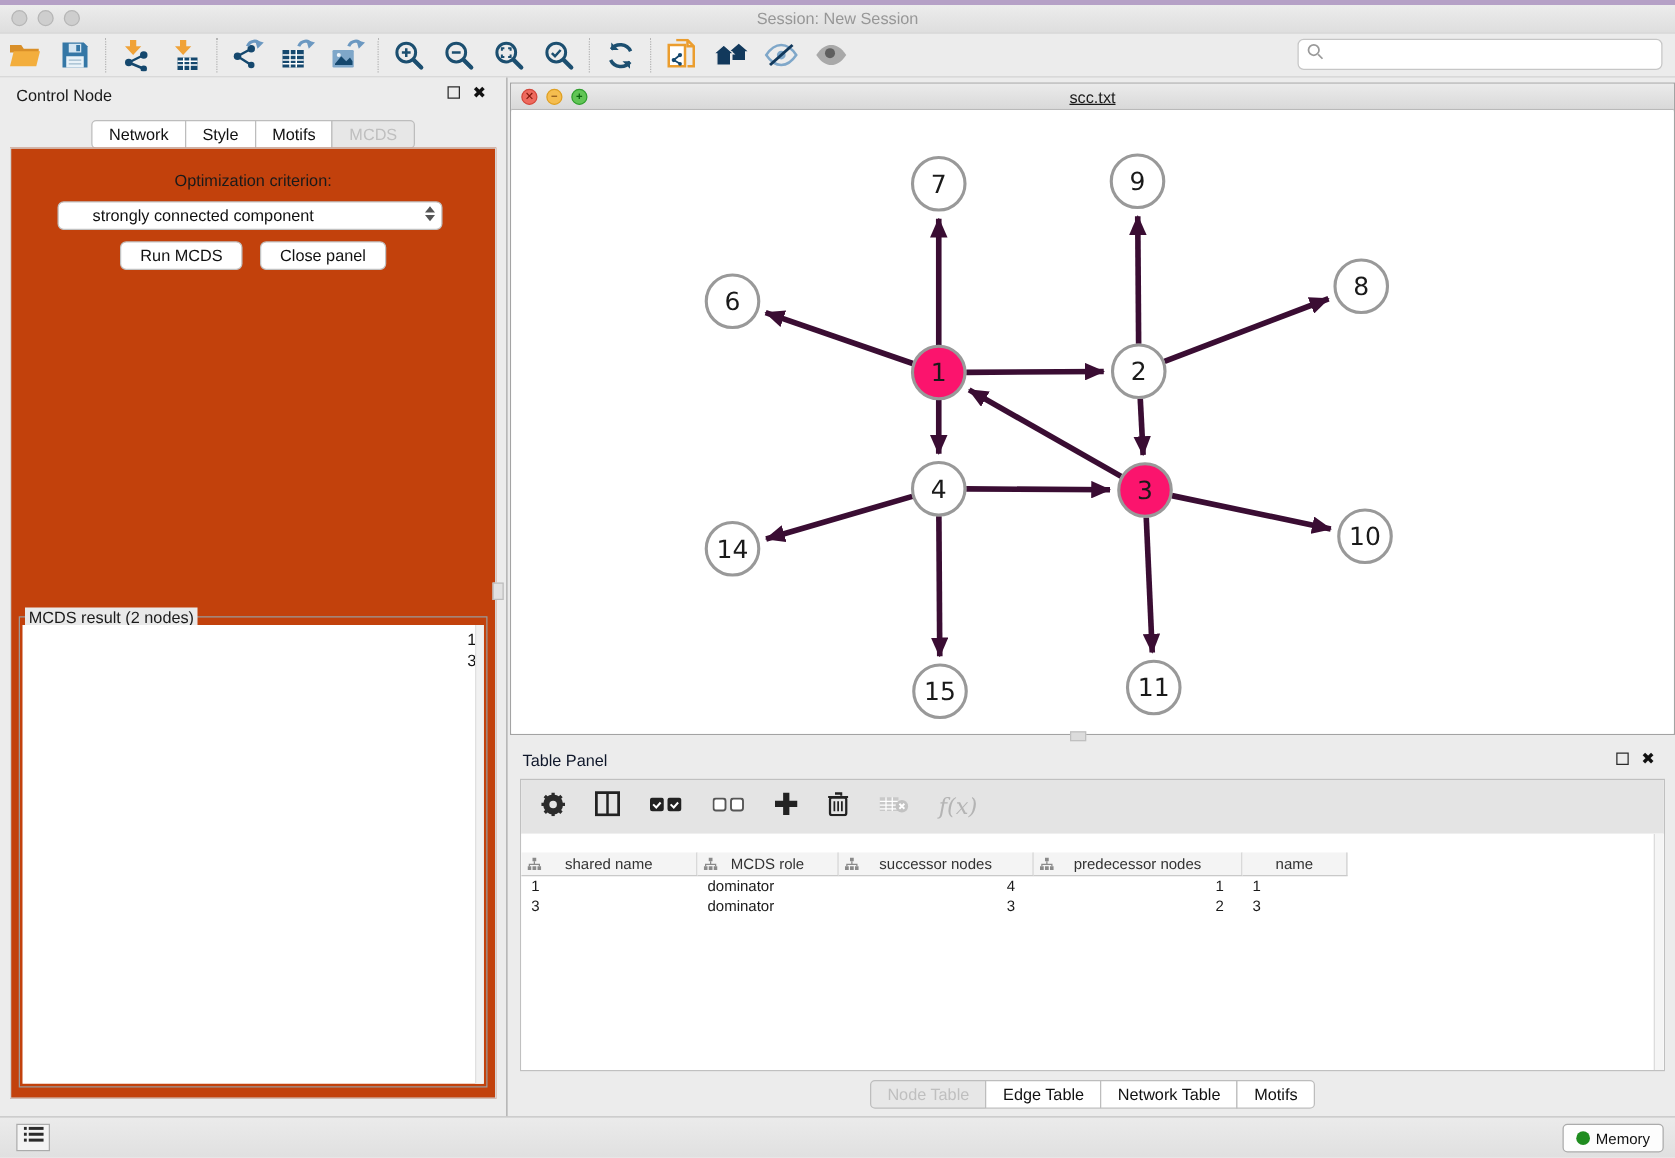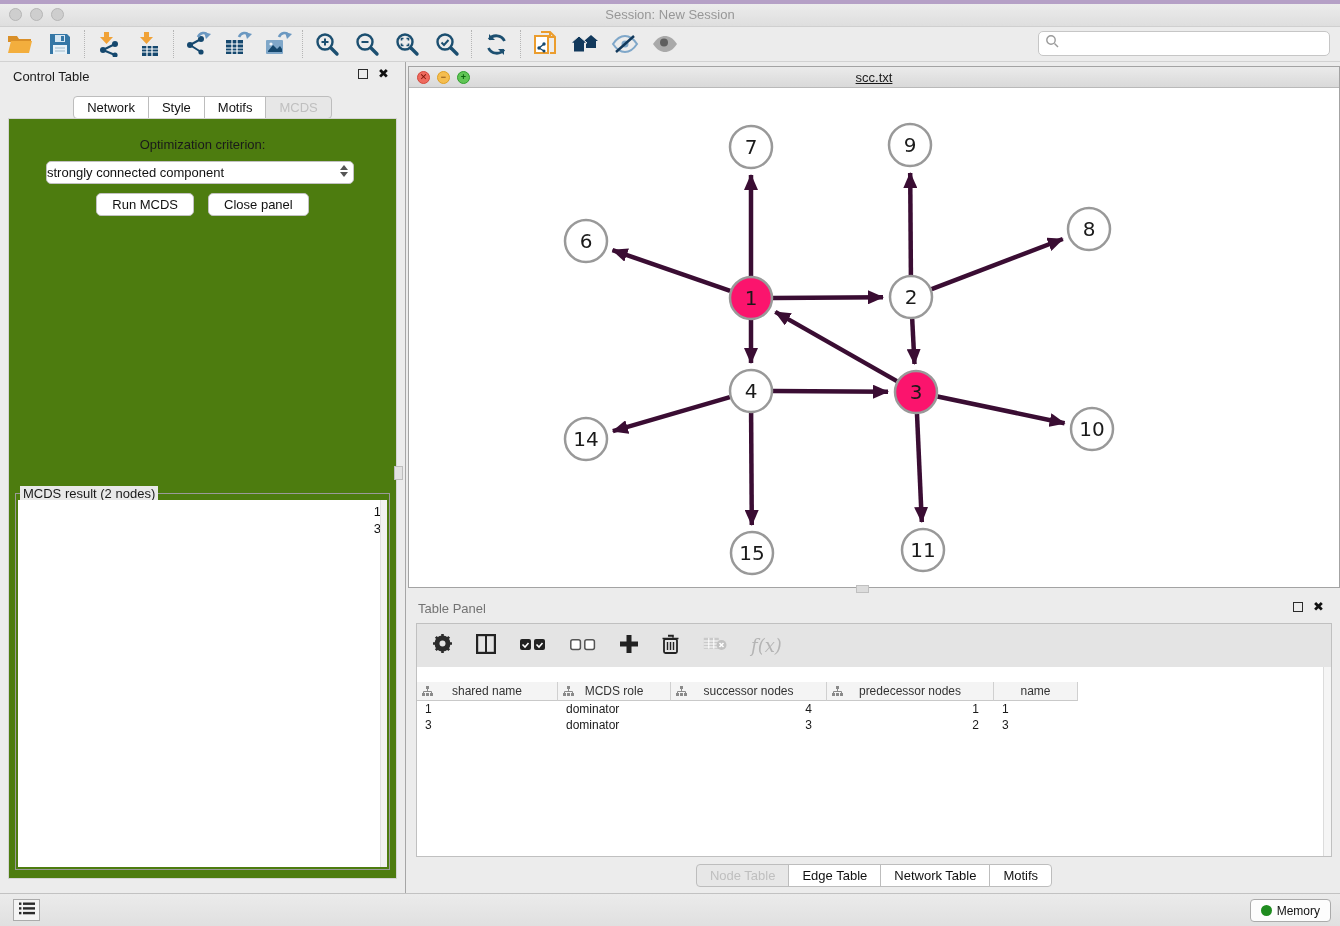--- a/index.html
+++ b/index.html
@@ -35,25 +35,25 @@
 
   .seg-tabs { display:flex; justify-content:center; }
   .cp-tabs { position:absolute; top:34px; left:0; right:0; }
   .seg-tab { border:1px solid #bdbdbd; background:#fff; color:#111; font-size:13px;
     padding:3px 13px; margin-left:-1px; line-height:15px; }
   .seg-tab:first-child { border-radius:4px 0 0 4px; margin-left:0; }
   .seg-tab:last-child { border-radius:0 4px 4px 0; }
   .seg-tab.disabled-active { background:#e7e7e7; color:#bfbfbf; }
 
   .cp-body { position:absolute; left:8px; right:8px; top:56px; bottom:14px;
-    background:#4d7c0f; border:1px solid #d4d4d4; }
+    background:#c2410c; border:1px solid #d4d4d4; }
   .opt-label { text-align:center; margin-top:18px; font-size:13px; color:#1a1a1a; }
   .opt-select { position:absolute; left:37px; right:42px; top:42px; height:23px; background:#fff;
     border:1px solid #c2c2c2; border-radius:5px; font-size:13px; color:#111;
-    display:flex; align-items:center; padding-left:0; }
+    display:flex; align-items:center; padding-left:27px; }
   .sel-chevrons { position:absolute; right:5px; top:3px; display:flex; flex-direction:column; gap:2px; }
   .chev-up { width:0; height:0; border-left:4px solid transparent; border-right:4px solid transparent; border-bottom:5px solid #555; }
   .chev-down { width:0; height:0; border-left:4px solid transparent; border-right:4px solid transparent; border-top:5px solid #555; }
   .btn-row { position:absolute; top:74px; left:0; right:0; display:flex; justify-content:center; gap:14px; }
   .mac-btn { background:#fff; border:1px solid #c2c2c2; border-radius:5px; font-size:13px;
     color:#111; padding:3px 15px; font-family:inherit; }
 
   .result-group { position:absolute; left:6px; right:6px; top:374px; bottom:8px;
     border:1px solid #9a9a9a;text-align:right; }
   .result-legend { position:absolute; top:-8px; left:4px; background:#e9e9e9; padding:0 3px;
@@ -77,21 +77,21 @@
     display:flex; align-items:center; justify-content:center; line-height:1; }
   .dot-close { background:#ee6a5e; border:1px solid #d3473b; color:#7d1408; }
   .dot-min { background:#f5bd4f; border:1px solid #dfa023; color:#90591c; }
   .dot-max { background:#61c555; border:1px solid #2f9e2d; color:#0b650d; }
   .net-title { position:absolute; left:0; right:0; top:3px; text-align:center; font-size:13px; color:#1a1a1a;text-decoration:underline; }
   .net-canvas { position:absolute; top:22px; left:0; right:0; bottom:0; background:#fff; }
 
   
   .table-panel { position:absolute; left:408px; top:595px; width:932px; height:295px; background:#ececec; }
   .tp-header { position:absolute; top:0; left:0; right:0; height:26px; }
-  .tp-title { position:absolute; left:10px; top:6px; font-size:13px; color:#737373; }
+  .tp-title { position:absolute; left:10px; top:6px; font-size:13px; color:#0f172a; }
   .table-box { position:absolute; left:8px; right:8px; top:28px; height:234px;
     border:1px solid #c0c0c0; background:#fff; }
   .t-toolbar { position:absolute; top:0; left:0; right:0; height:43px; background:#e4e4e4;
     display:flex; align-items:center; padding-left:16px; gap:24px; }
   .t-tool { display:flex; align-items:center; justify-content:center; }
   .fx { font-family:"DejaVu Serif",serif; font-style:italic; font-size:18px; color:#b4b4b4; }
   .t-body { position:absolute; top:43px; left:0; right:0; bottom:0; background:#fff; overflow:hidden; }
   .t-headrow { display:flex;margin-top:15px; }
   .th { background:#f4f4f4; border-bottom:1px solid #c9c9c9; border-right:1px solid #d0d0d0;
     height:19px; font-size:12px; color:#333; display:flex; align-items:center; justify-content:center; gap:5px; position:relative; }
@@ -292,21 +292,21 @@
     <div class="searchbox">
       <span><svg width="15" height="15" viewBox="0 0 15 15">
             <circle cx="6" cy="6" r="4.2" stroke="#9a9a9a" stroke-width="1.4" fill="none"></circle>
             <path d="M9.5 9.5l3.5 3.5" stroke="#9a9a9a" stroke-width="1.4"></path>
           </svg></span>
     </div>
   </div>
 
   <div class="control-panel">
     <div class="cp-header">
-      <div class="cp-title">Control Table</div>
+      <div class="cp-title">Control Node</div>
       <div class="panel-icons">
         <div class="float-ic"></div>
         <div class="close-ic">✖</div>
       </div>
     </div>
     <div class="seg-tabs cp-tabs">
         <div class="seg-tab">Network</div>
         <div class="seg-tab">Style</div>
         <div class="seg-tab">Motifs</div>
         <div class="seg-tab disabled-active">MCDS</div>

